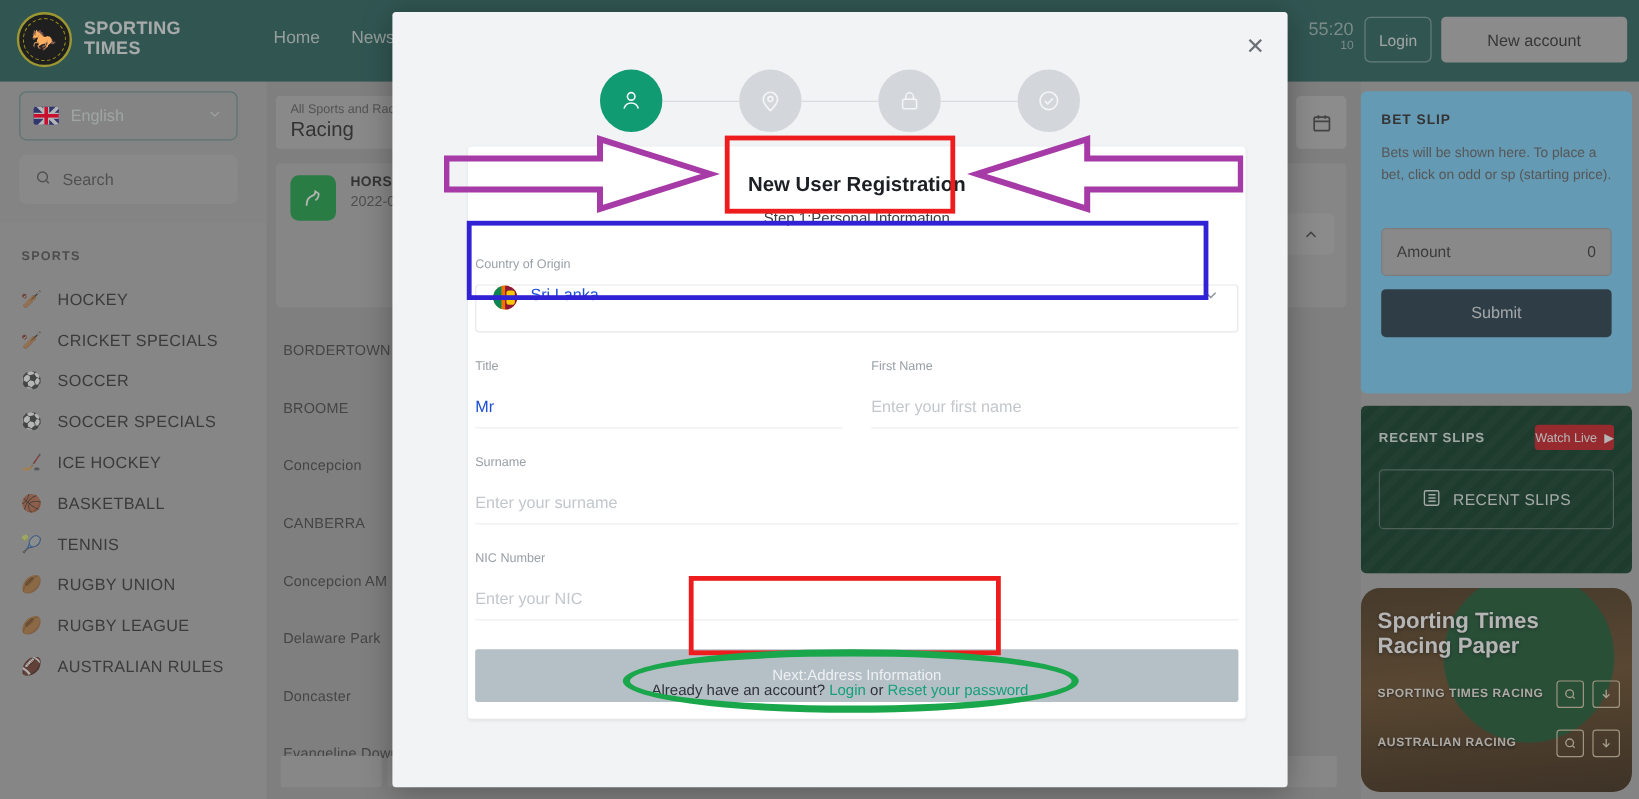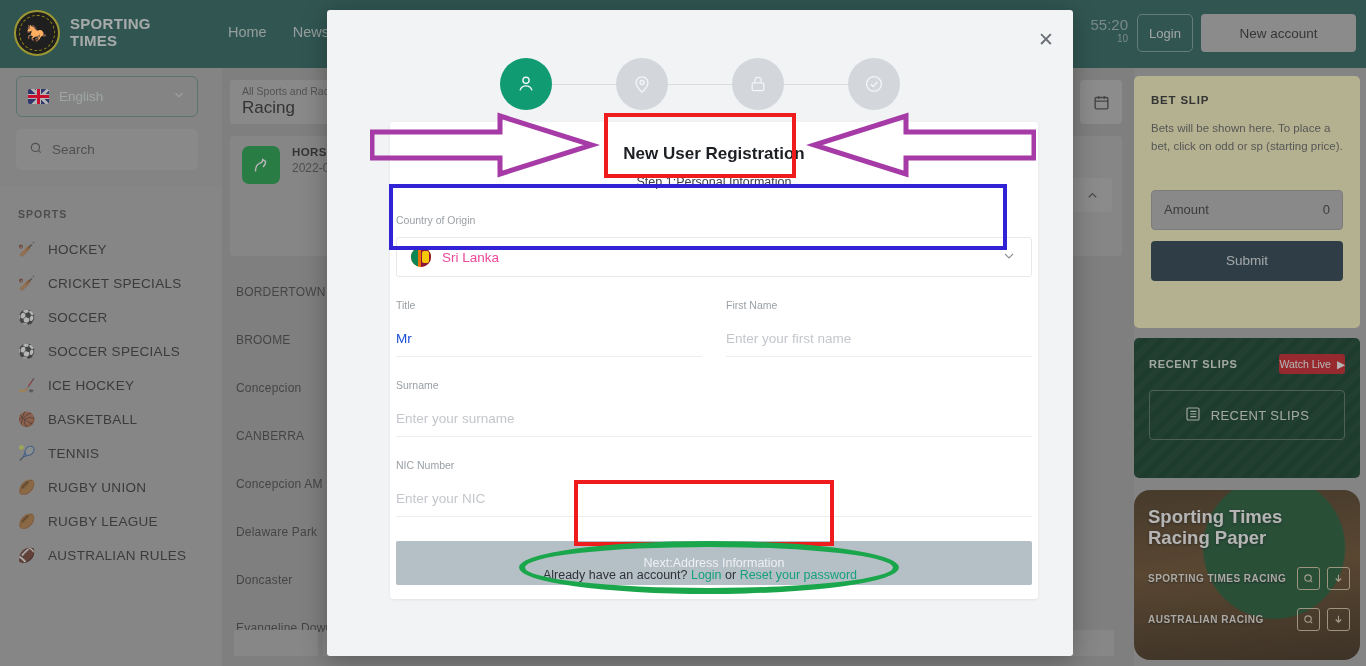--- a/index.html
+++ b/index.html
@@ -128,21 +128,21 @@
   .btn-login {
     width: 56px; height: 38px; border: 1px solid #7ea39e; border-radius: 5px;
     color: #dde6e4; font-size: 13px; display: flex; align-items: center; justify-content: center;
   }
   .btn-newacct {
     min-width: 155px; height: 38px; background: #bbbbbb; border-radius: 4px;
     color: #333; font-size: 13.5px; display: flex; align-items: center; justify-content: center;
   }
   .betslip {
     position: absolute; right: 6px; top: 76px; width: 226px; height: 252px;
-    background: #fef9c3; border-radius: 5px; padding: 18px 17px;
+    background: #7dd3fc; border-radius: 5px; padding: 18px 17px;
   }
   .betslip h4 { font-size: 11.5px; letter-spacing: .8px; color: #2f2f2f; }
   .betslip p { font-size: 11.5px; color: #676767; line-height: 1.55; margin-top: 14px; }
   .amount-row {
     margin-top: 34px; height: 40px; border: 1px solid #a3a3a3; border-radius: 4px;
     display: flex; align-items: center; justify-content: space-between;
     padding: 0 12px; font-size: 13px; color: #3b3b3b; background: #b9b9b9;
   }
   .submit-btn {
     margin-top: 11px; height: 40px; background: #28404d; border-radius: 4px;
@@ -225,22 +225,22 @@
   }
   .form-title {
     text-align: center; font-size: 17px; color: #1c1f23; font-weight: bold;
   }
   .form-sub { text-align: center; font-size: 12.5px; color: #3b4047; margin-top: 11px; }
 
   .country-block { margin: 25px 0 0; padding: 0 6px; }
   .fld-label { font-size: 10.5px; color: #9aa0a6; }
   .country-ctrl {
     margin-top: 11px; height: 40px; border: 1px solid #e6e8ea; border-radius: 3px;
-    display: flex; align-items: center; padding: 0 14px; gap: 11px;
-    font-size: 13.5px; color: #ec4899;
+    display: flex; align-items: flex-start; padding: 0 14px; gap: 11px;
+    font-size: 13.5px; color: #1d4ed8;
   }
   .flag-lk {
     width: 20px; height: 20px; border-radius: 50%; overflow: hidden; position: relative;
     background: #eb7400; flex: none;
   }
   .flag-lk .green { position: absolute; left: 0; top: 0; width: 34%; height: 100%; background: #0a8754; }
   .flag-lk .orange { position: absolute; left: 34%; top: 0; width: 16%; height: 100%; background: #eb7400; }
   .flag-lk .maroon { position: absolute; left: 50%; top: 0; width: 50%; height: 100%; background: #8d153a; }
   .flag-lk .lion { position: absolute; left: 57%; top: 22%; width: 34%; height: 56%; background: #f5c907; border-radius: 2px; }
   .country-caret { margin-left: auto; color: #8b9097; }

